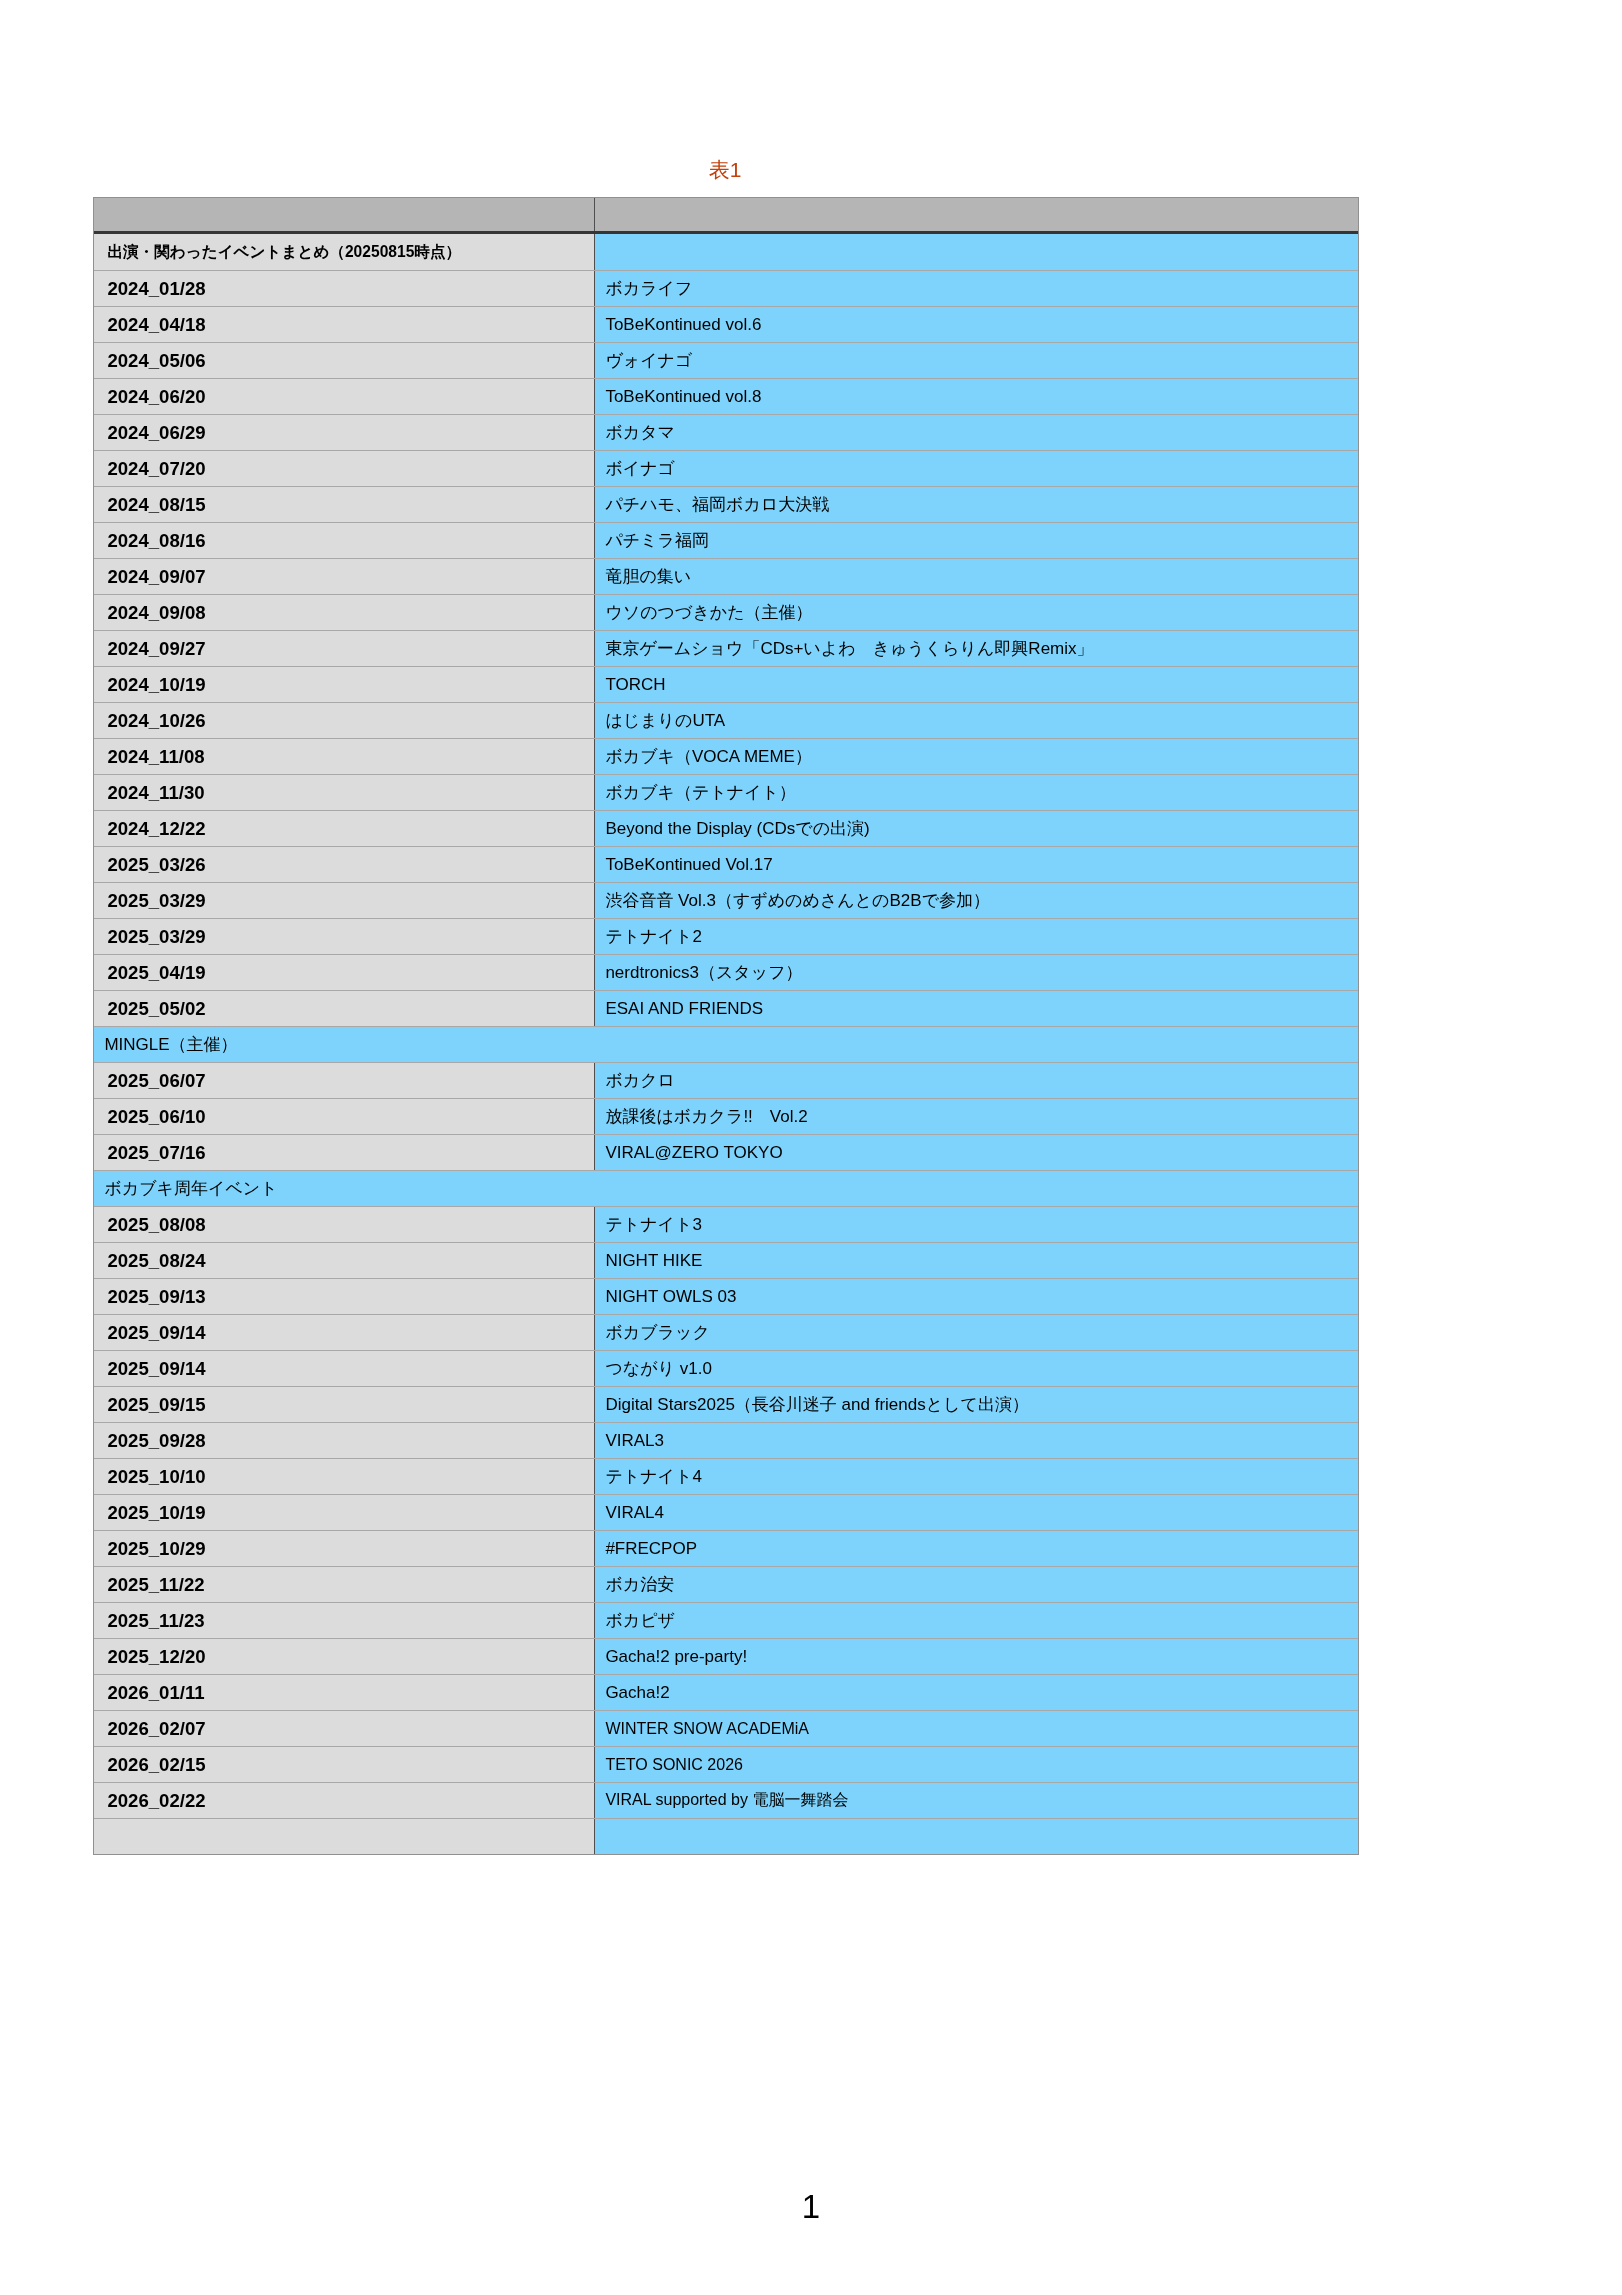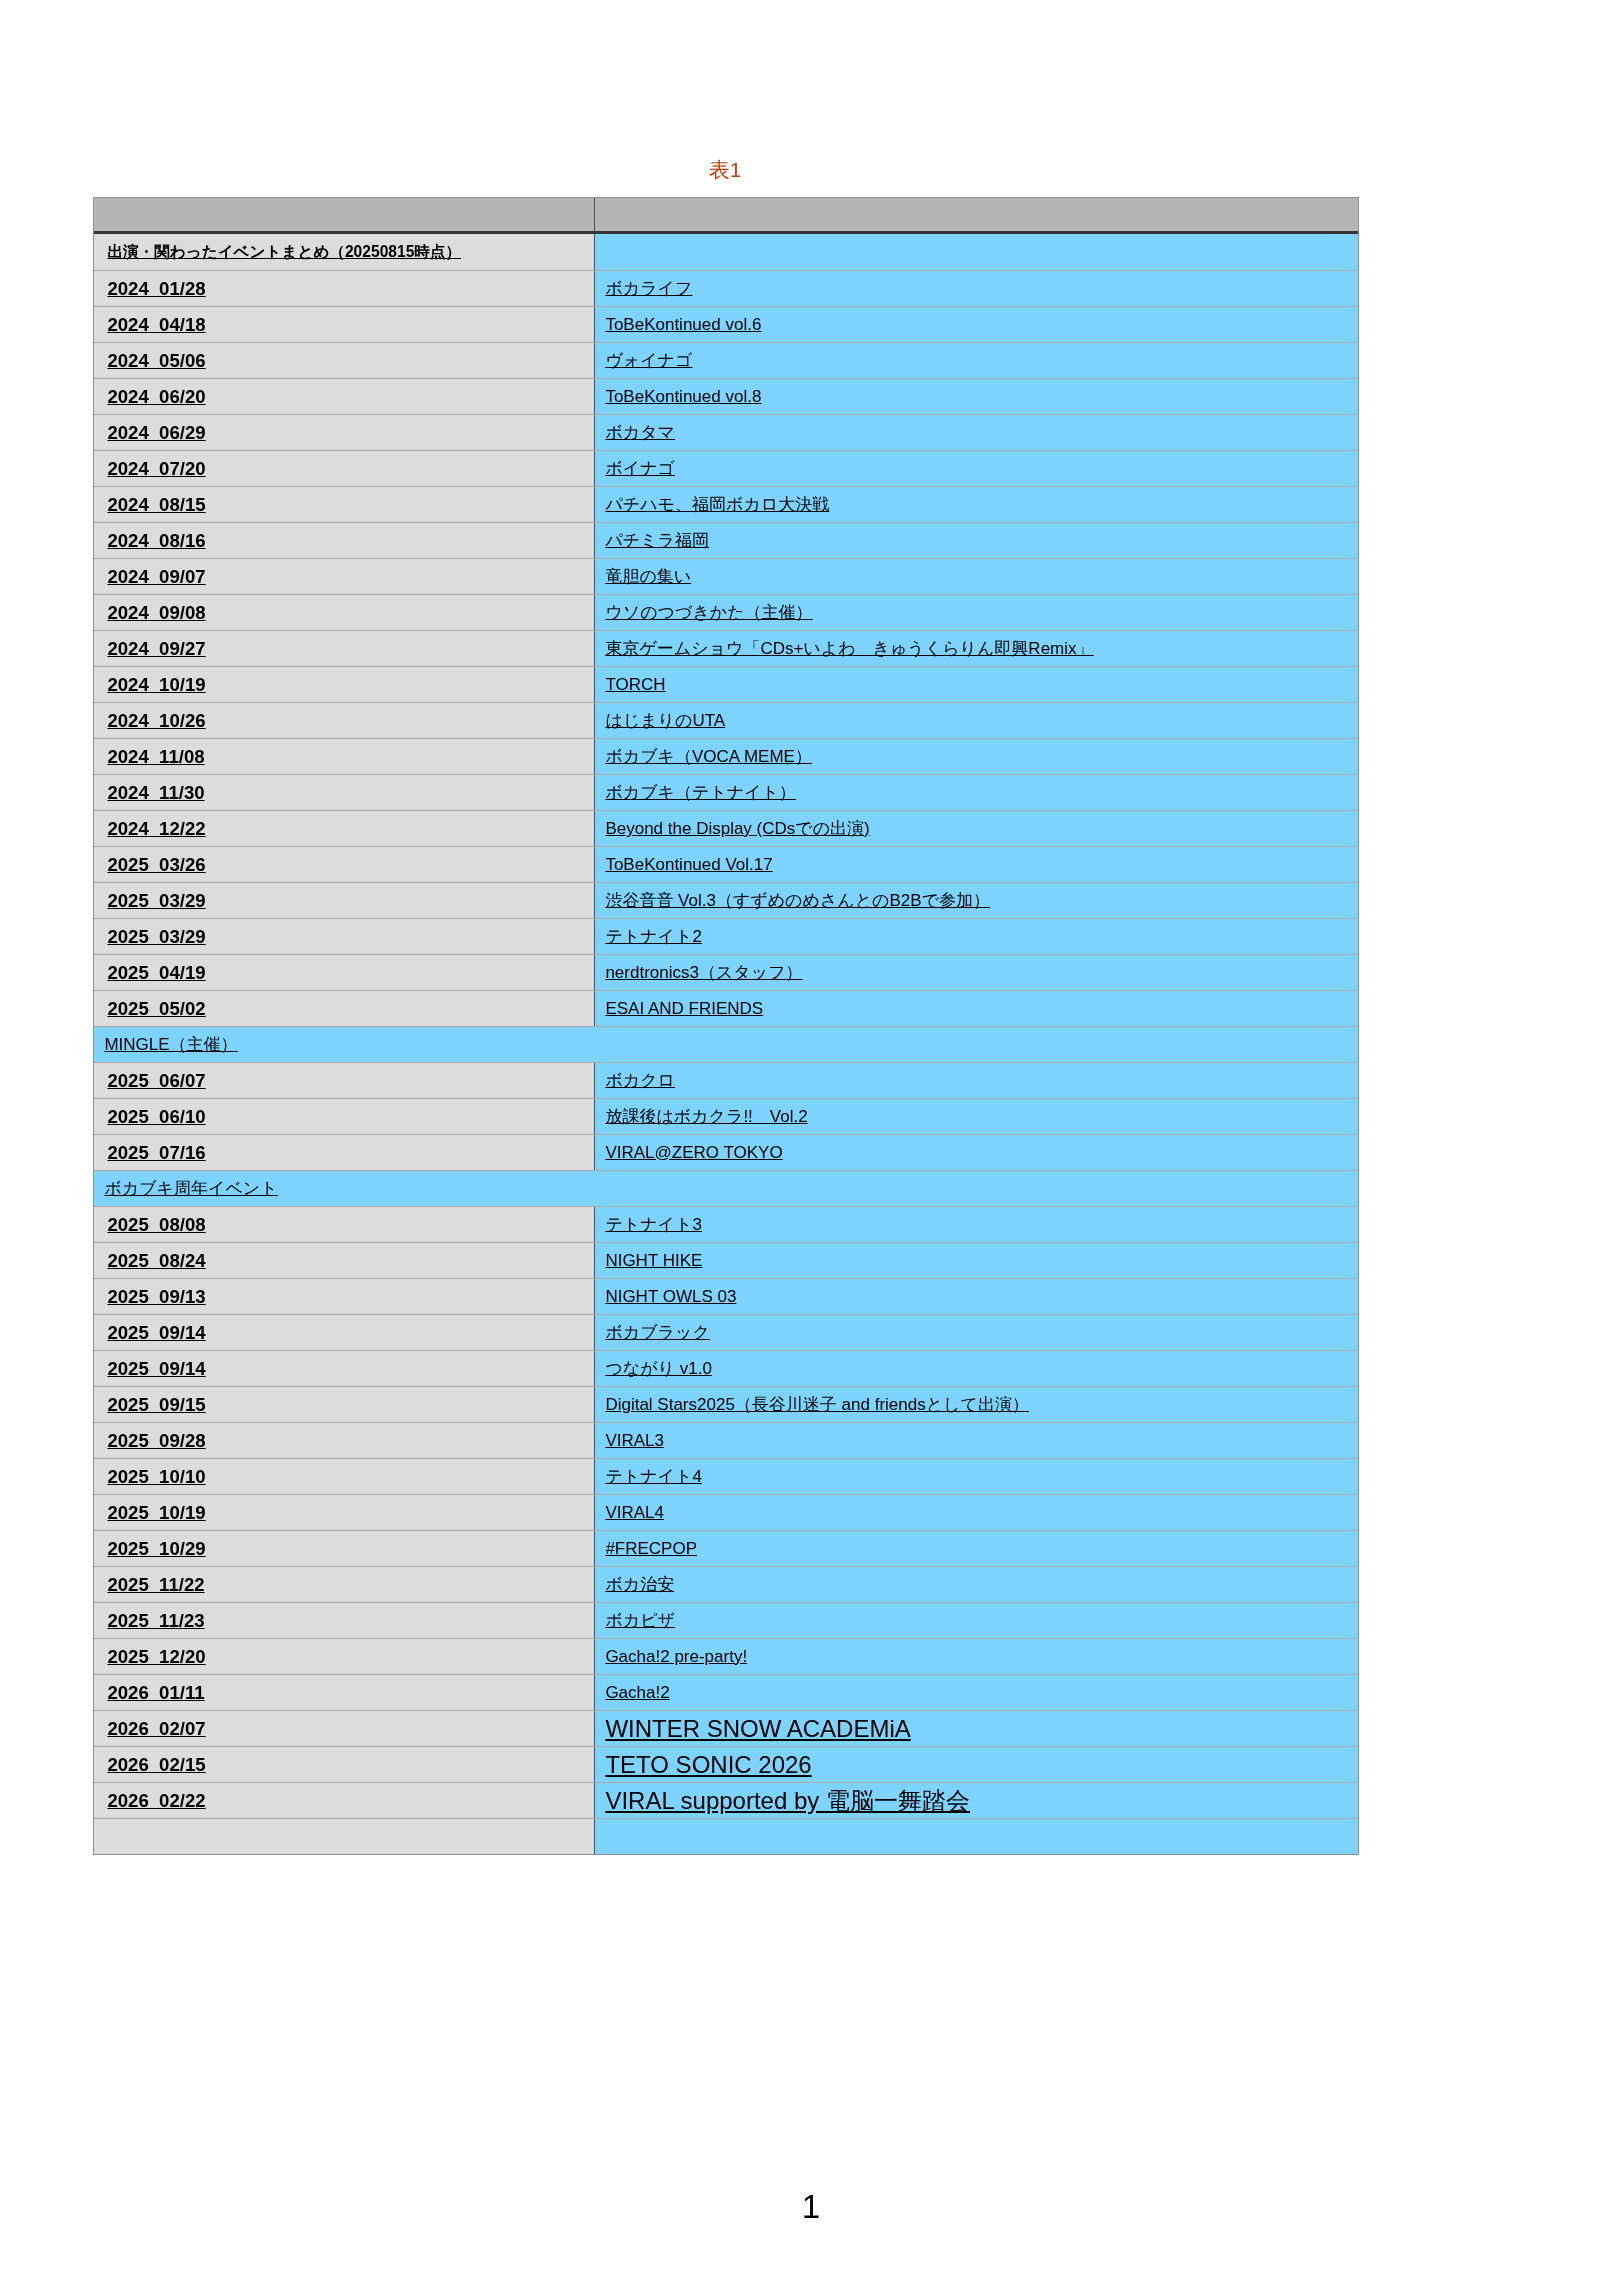--- a/index.html
+++ b/index.html
@@ -18,21 +18,20 @@
   }
 
   .events-table {
     position: absolute; left: 93px; top: 197px; width: 1264px;
     border: 1.5px solid #909090;
     background: #ffffff;
   }
   .row {
     display: flex; height: 36px; box-sizing: border-box;
     border-top: 1.1px solid #a8a8a8;
-    text-decoration: underline;
   }
   .row.header-row { border-top: none; border-bottom: 3px solid #353535; }
   .row.subheader-row { border-top: none; }
 
   .cell {
     box-sizing: border-box; display: flex; align-items: center;
     overflow: hidden; white-space: nowrap;
   }
   .cell-date {
     width: 501px; flex: none;
@@ -43,21 +42,21 @@
   }
   .cell-event {
     flex: 1;
     background: #7dd3fc;
     padding: 0 7.4px 0 10.4px;
     font-size: 17px;
   }
   .header-row .cell-date, .header-row .cell-event { background: #b5b5b5; }
   .subheader-row .cell-date { font-size: 15.6px; }
   
-  #rows-container .row:nth-child(n+41) .cell-event { font-size: 24px; }
+  #rows-container .row:nth-child(n+41) .cell-event { font-size: 16px; }
 
   .page-number {
     position: absolute; left: 0; top: 2189px; width: 1622px;
     text-align: center; font-size: 33px; line-height: 1.1;
   }
 </style>
 </head>
 <body>
 
 <div class="page">

